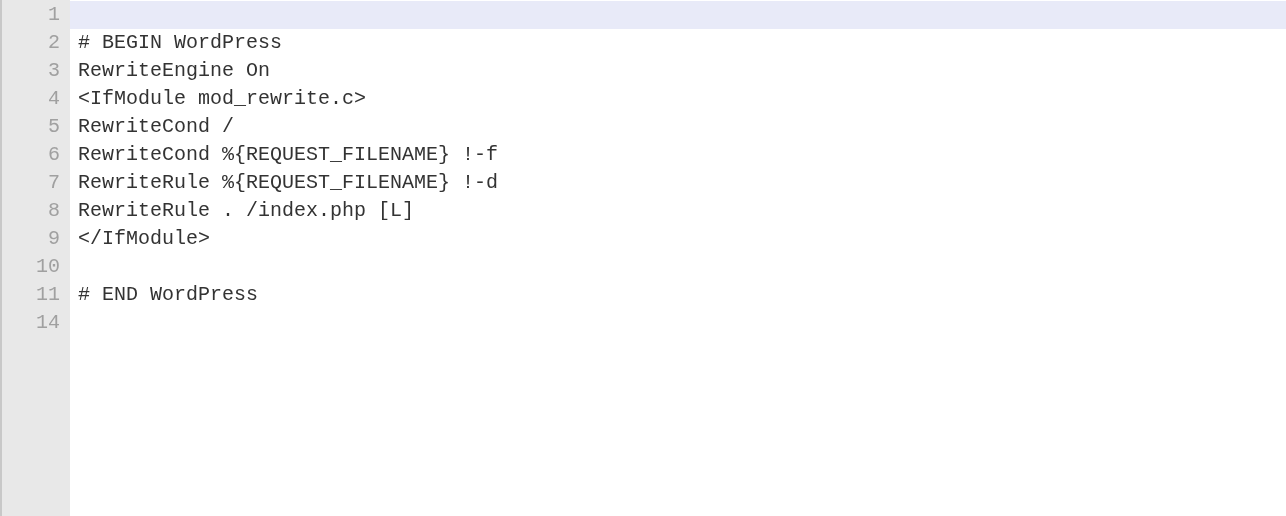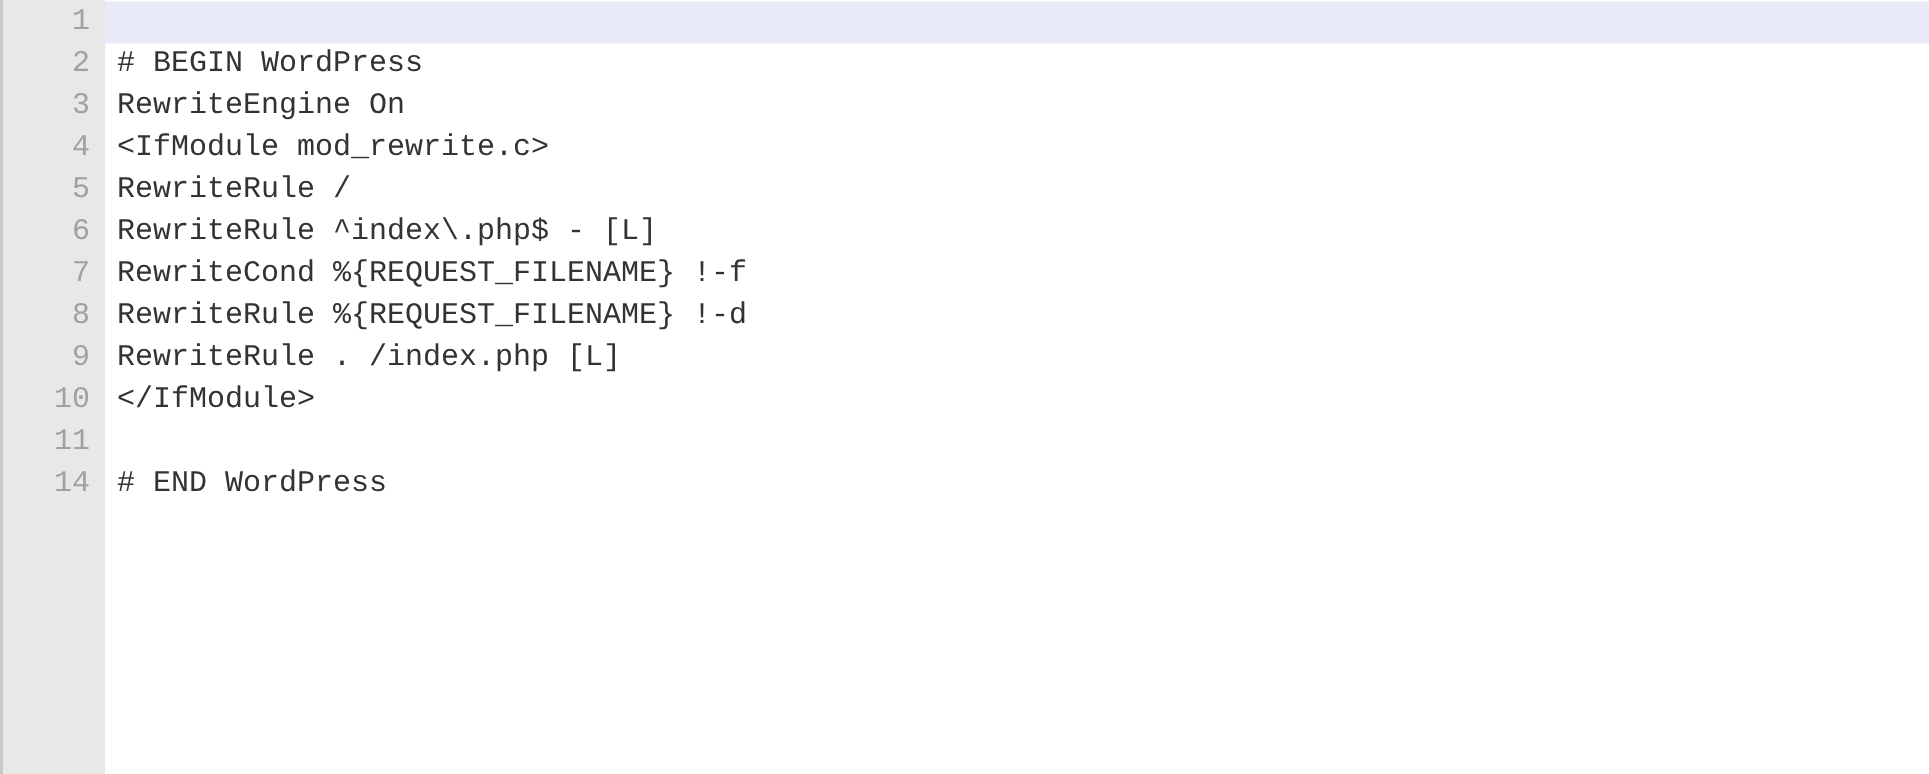--- a/index.html
+++ b/index.html
@@ -70,22 +70,21 @@
     <div class="line-number">9</div>
     <div class="line-number">10</div>
     <div class="line-number">11</div>
     <div class="line-number">14</div>
   </div>
   <div class="code-area">
     <div class="code-line highlighted"></div>
     <div class="code-line"># BEGIN WordPress</div>
     <div class="code-line">RewriteEngine On</div>
     <div class="code-line">&lt;IfModule mod_rewrite.c&gt;</div>
-    <div class="code-line">RewriteRule /</div>
-    <div class="code-line">RewriteRule ^index\.php$ - [L]</div>
+    <div class="code-line">RewriteCond /</div>
     <div class="code-line">RewriteCond %{REQUEST_FILENAME} !-f</div>
     <div class="code-line">RewriteRule %{REQUEST_FILENAME} !-d</div>
     <div class="code-line">RewriteRule . /index.php [L]</div>
     <div class="code-line">&lt;/IfModule&gt;</div>
     <div class="code-line"></div>
     <div class="code-line"># END WordPress</div>
   </div>
 </div>
 
 </body></html>

